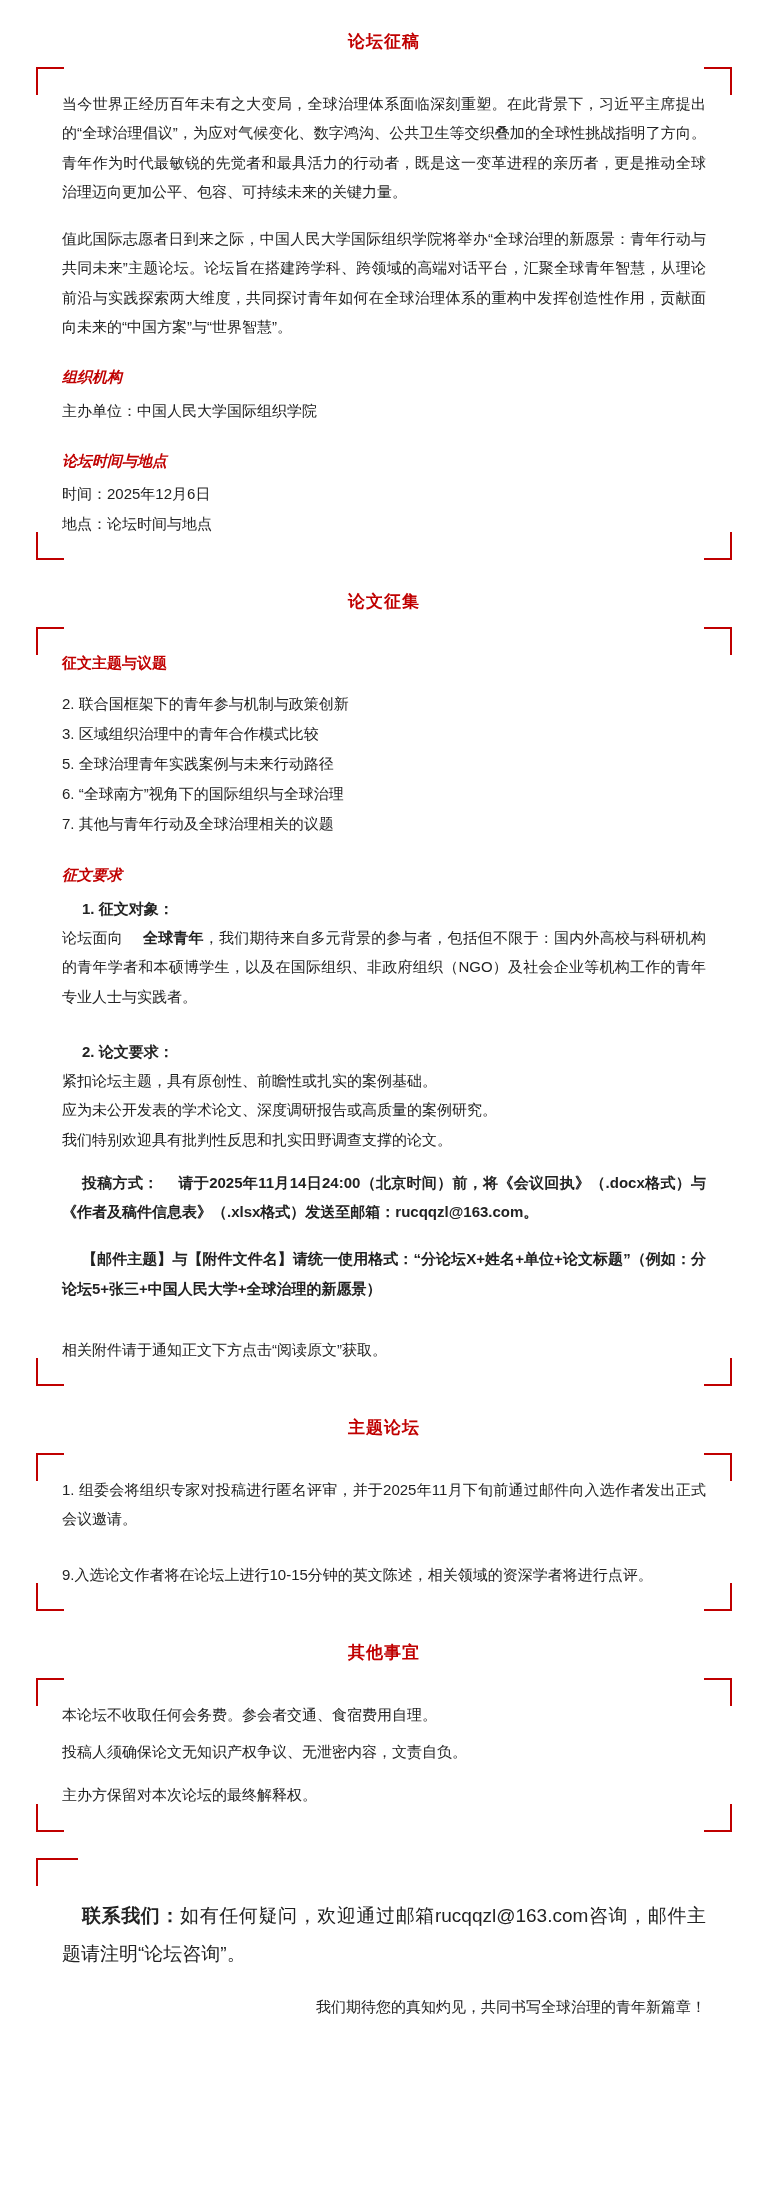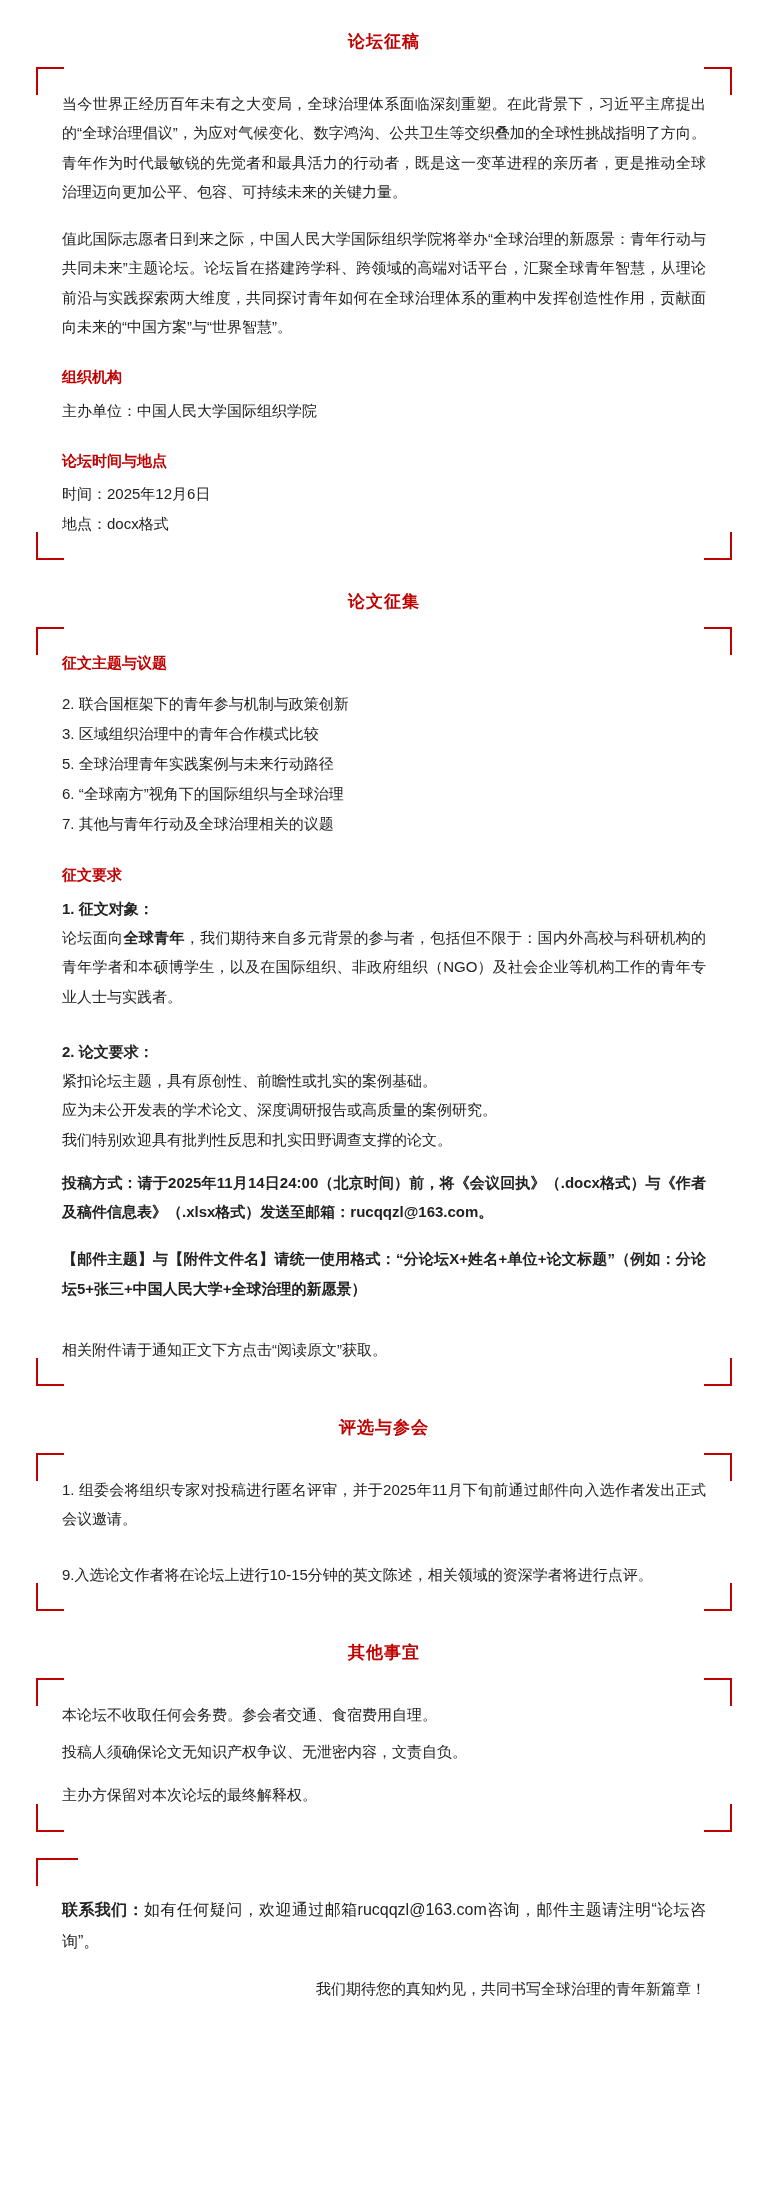--- a/index.html
+++ b/index.html
@@ -85,20 +85,21 @@
   }
   .sub-head {
     color: #c00000;
     font-weight: bold;
     font-size: 15px;
     line-height: 1.9;
     margin: 0 0 4px 0;
   }
   .sub-head.spaced {
     margin-top: 22px;
+    font-style: italic;
   }
   .line {
     font-size: 15px;
     line-height: 1.95;
     margin: 0;
     color: #222222;
   }
   .list-line {
     font-size: 15px;
     line-height: 2.0;
@@ -107,41 +108,41 @@
   }
   .tight {
     margin-bottom: 0;
   }
   .gap {
     height: 14px;
   }
   .gap-sm {
     height: 8px;
   }
-  b, strong { font-weight: bold; }
+  b, strong { font-weight: bold; margin-left: 20px; }
 
   
   .contact-block {
     position: relative;
     margin: 26px 36px 0 36px;
     padding: 20px 26px 10px 26px;
     box-sizing: border-box;
   }
   .contact-block::before {
     content: "";
     position: absolute;
     top: 0;
     left: 0;
     width: 40px;
     height: 26px;
     border-top: 2px solid #c00000;
     border-left: 2px solid #c00000;
   }
   .contact-block .c-line {
-    font-size: 16px;
+    font-size: 19px;
     line-height: 2.0;
     text-align: justify;
     color: #222222;
   }
   .contact-block .c-center {
     text-align: right;
     font-size: 15px;
     line-height: 2.0;
     color: #222222;
   }
@@ -159,21 +160,21 @@
     <span class="corner-r-bottom"></span>
 
     <p class="body-text">当今世界正经历百年未有之大变局，全球治理体系面临深刻重塑。在此背景下，习近平主席提出的“全球治理倡议”，为应对气候变化、数字鸿沟、公共卫生等交织叠加的全球性挑战指明了方向。青年作为时代最敏锐的先觉者和最具活力的行动者，既是这一变革进程的亲历者，更是推动全球治理迈向更加公平、包容、可持续未来的关键力量。</p>
     <p class="body-text">值此国际志愿者日到来之际，中国人民大学国际组织学院将举办“全球治理的新愿景：青年行动与共同未来”主题论坛。论坛旨在搭建跨学科、跨领域的高端对话平台，汇聚全球青年智慧，从理论前沿与实践探索两大维度，共同探讨青年如何在全球治理体系的重构中发挥创造性作用，贡献面向未来的“中国方案”与“世界智慧”。</p>
 
     <div class="sub-head spaced">组织机构</div>
     <p class="line">主办单位：中国人民大学国际组织学院</p>
 
     <div class="sub-head spaced">论坛时间与地点</div>
     <p class="line">时间：2025年12月6日</p>
-    <p class="line">地点：docx格式</p>
+    <p class="line">地点：论坛时间与地点</p>
   </div>
 
   <div class="section-title">论文征集</div>
 
   <div class="framed">
     <span class="corner-r-top"></span>
     <span class="corner-r-bottom"></span>
 
     <div class="sub-head">征文主题与议题</div>
     <div class="gap-sm"></div>
@@ -194,21 +195,21 @@
     <p class="line">我们特别欢迎具有批判性反思和扎实田野调查支撑的论文。</p>
 
     <div class="gap"></div>
     <p class="body-text tight"><b>投稿方式：</b><b>请于2025年11月14日24:00（北京时间）前，将《会议回执》（.docx格式）与《作者及稿件信息表》（.xlsx格式）发送至邮箱：rucqqzl@163.com。</b></p>
     <p class="body-text tight"><b>【邮件主题】与【附件文件名】请统一使用格式：“分论坛X+姓名+单位+论文标题”（例如：分论坛5+张三+中国人民大学+全球治理的新愿景）</b></p>
 
     <div class="gap"></div>
     <p class="line">相关附件请于通知正文下方点击“阅读原文”获取。</p>
   </div>
 
-  <div class="section-title">评选与参会</div>
+  <div class="section-title">主题论坛</div>
 
   <div class="framed">
     <span class="corner-r-top"></span>
     <span class="corner-r-bottom"></span>
 
     <p class="body-text tight">1. 组委会将组织专家对投稿进行匿名评审，并于2025年11月下旬前通过邮件向入选作者发出正式会议邀请。</p>
     <div class="gap-sm"></div>
     <p class="body-text tight">9.入选论文作者将在论坛上进行10-15分钟的英文陈述，相关领域的资深学者将进行点评。</p>
   </div>
 

